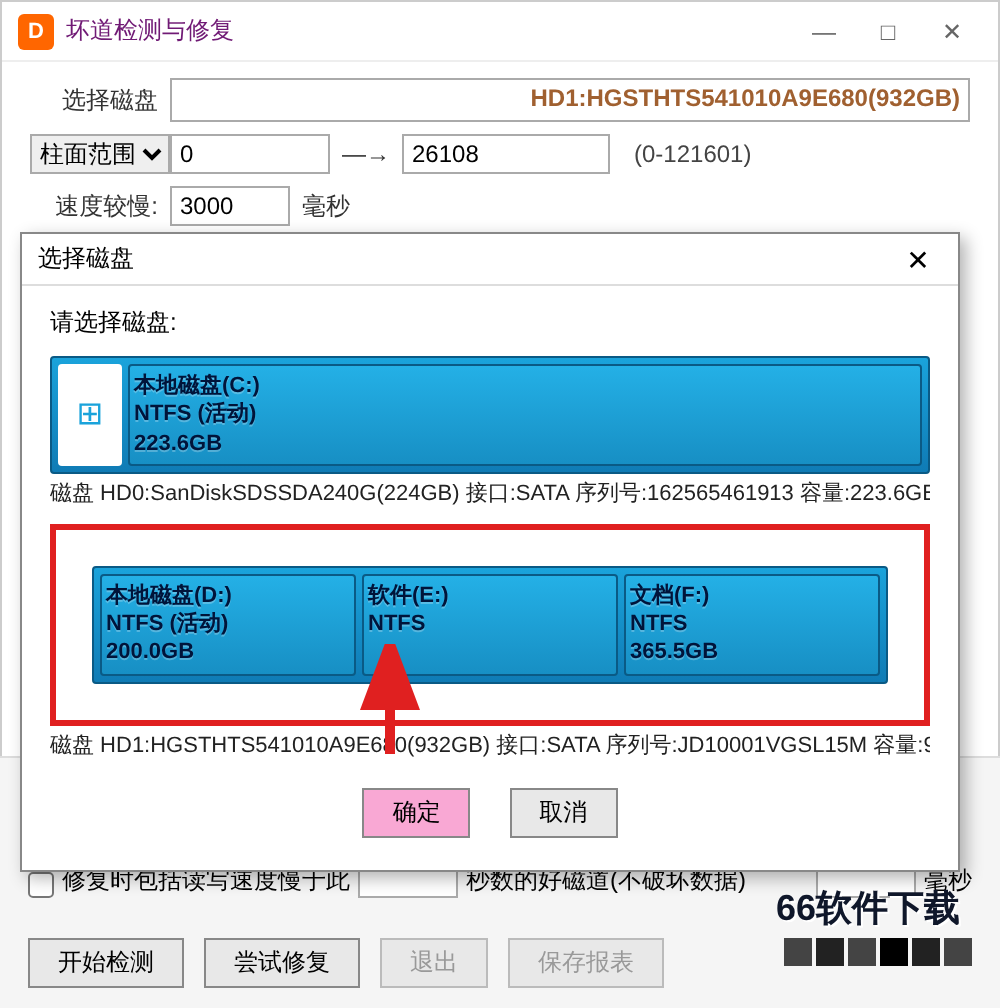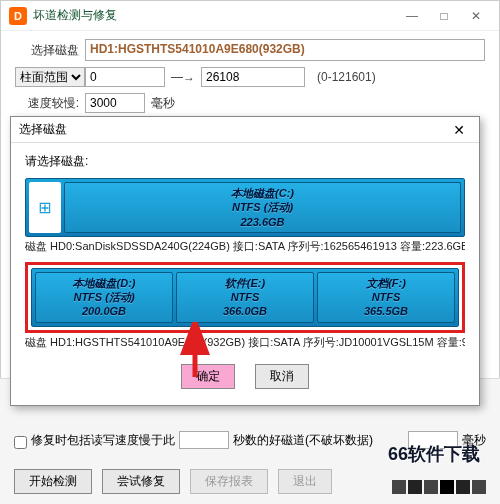--- a/index.html
+++ b/index.html
@@ -1,61 +1,61 @@
 <!DOCTYPE html>
 <html><head>
 <meta charset="utf-8">
 <style>
   * { box-sizing: border-box; margin: 0; padding: 0; font-family: "Microsoft YaHei", SimSun, sans-serif; }
   body { background: #f0f0f0; width: 500px; height: 504px; overflow: hidden; position: relative; }
   
   .main-window { width: 500px; height: 504px; background: #fff; border: 1px solid #ccc; }
   .titlebar { height: 30px; background: #fff; display: flex; align-items: center; padding: 0 8px; border-bottom: 1px solid #eee; }
   .titlebar .logo { width: 18px; height: 18px; background: #f60; border-radius: 3px; margin-right: 6px; display: flex; align-items: center; justify-content: center; color: #fff; font-size: 11px; font-weight: bold; }
-  .titlebar .title { font-size: 12px; color: #14532d; flex: 1; }
+  .titlebar .title { font-size: 12px; color: #701a75; flex: 1; }
   .winbtns { display: flex; gap: 2px; }
   .winbtn { width: 30px; height: 20px; display: flex; align-items: center; justify-content: center; font-size: 12px; color: #666; cursor: pointer; }
   
   .main-body { padding: 8px 14px; font-size: 12px; color: #333; }
   .form-row { display: flex; align-items: center; margin-bottom: 6px; }
   .form-row .lbl { width: 70px; text-align: right; padding-right: 6px; }
   .form-row input[type=text] { border: 1px solid #aaa; height: 20px; padding: 0 4px; font-size: 12px; }
   .form-row select { border: 1px solid #aaa; height: 20px; font-size: 12px; width: 70px; }
-  .disk-display { flex: 1; border: 1px solid #aaa; height: 22px; padding: 2px 4px; background: #fff; color: #a06030; font-weight: bold; }
+  .disk-display { flex: 1; border: 1px solid #aaa; height: 22px; padding: 2px 4px; background: #fff; color: #a06030; font-weight: bold; text-align: right; }
   .arrow { margin: 0 6px; color: #333; }
   .hint { margin-left: 12px; color: #444; }
   
   .bottom-area { position: absolute; bottom: 0; left: 0; right: 0; padding: 8px 14px 10px; background: #f5f5f5; border-top: 1px solid #ddd; }
   .bottom-row { display: flex; align-items: flex-end; margin-bottom: 8px; font-size: 12px; margin-top: 44px; }
   .bottom-row input[type=checkbox] { margin-right: 4px; }
   .bottom-row .smallinput { width: 50px; border: 1px solid #aaa; height: 18px; margin: 0 4px; }
-  .btnrow { display: flex; gap: 10px; align-items: flex-end; margin-top: 20px; }
+  .btnrow { display: flex; gap: 10px; align-items: flex-start; margin-top: 20px; }
   .btn { border: 1px solid #888; background: #e8e8e8; padding: 3px 14px; font-size: 12px; cursor: pointer; }
   .btn.disabled { color: #999; border-color: #bbb; cursor: default; }
   .pager { margin-left: auto; display: flex; gap: 2px; }
   .pagebox { width: 14px; height: 14px; background: #333; }
   .pagebox.b1 { background: #444; }
   .pagebox.b2 { background: #222; }
   .pagebox.b3 { background: #000; }
   
   
   .dialog { position: absolute; top: 116px; left: 10px; width: 470px; background: #fff; border: 1px solid #888; box-shadow: 3px 3px 8px rgba(0,0,0,0.3); }
   .dialog-titlebar { height: 26px; background: #fff; border-bottom: 1px solid #ddd; display: flex; align-items: center; padding: 0 8px; font-size: 12px; }
   .dialog-titlebar .dtitle { flex: 1; }
   .dialog-titlebar .close { width: 24px; height: 20px; display: flex; align-items: center; justify-content: center; font-size: 14px; cursor: pointer; }
   .dialog-body { padding: 10px 14px 4px; font-size: 12px; }
   .dialog-body .prompt { margin-bottom: 8px; }
   
   .disk-band { background: linear-gradient(#1aa3db, #0f7bb5); border: 1px solid #0a5a85; border-radius: 2px; padding: 3px; display: flex; gap: 3px; margin-bottom: 2px; }
   .disk-band .win-logo { width: 32px; background: #fff; border-radius: 2px; display: flex; align-items: center; justify-content: center; color: #1aa3db; font-size: 16px; }
-  .partition { flex: 1; background: linear-gradient(#24b0e6, #178fc4); border: 1px solid #0a5a85; border-radius: 2px; color: #00143a; font-weight: bold; font-size: 11px; text-align: center; padding: 3px 2px; line-height: 1.3; text-shadow: 0 1px 0 rgba(255,255,255,0.25); font-style: italic; }
+  .partition { flex: 1; background: linear-gradient(#24b0e6, #178fc4); border: 1px solid #0a5a85; border-radius: 2px; color: #00143a; font-weight: bold; font-size: 11px; padding: 3px 2px; line-height: 1.3; text-shadow: 0 1px 0 rgba(255,255,255,0.25); }
   .partition .pline { white-space: nowrap; }
   .diskinfo { font-size: 11px; color: #222; margin: 2px 0 8px; white-space: nowrap; overflow: hidden; }
   
-  .redbox { border: 3px solid #e02020; padding: 3px; margin-bottom: 2px; }
+  .redbox { border: 3px solid #e02020; padding: 18px; margin-bottom: 2px; }
   .redbox .disk-band { margin-bottom: 0; }
   .redbox .partition { flex: 1 1 33%; }
   
   .dialog-buttons { text-align: center; padding: 6px 0 12px; }
   .dialog-buttons .btn { margin: 0 8px; }
   .ok-btn { background: #f9a8d4; }
   
   .red-arrow { position: absolute; top: 322px; left: 175px; pointer-events: none; }
   .red-arrow svg { display: block; }
   
@@ -108,22 +108,22 @@
       <input type="text" class="smallinput" value="" style="">
       <span>秒数的好磁道(不破坏数据)</span>
       <span style="margin-left:auto;display:flex;align-items:center">
         <input type="text" class="smallinput" style="">
         <span>毫秒</span>
       </span>
     </div>
     <div class="btnrow">
       <button class="btn">开始检测</button>
       <button class="btn">尝试修复</button>
+      <button class="btn disabled">退出</button>
       <button class="btn disabled">保存报表</button>
-      <button class="btn disabled">退出</button>
       <div class="pager">
         <div class="pagebox b1"></div>
           <div class="pagebox b2"></div>
           <div class="pagebox b1"></div>
         <div class="pagebox b3"></div>
           <div class="pagebox b2"></div>
           <div class="pagebox b1"></div>
       </div>
     </div>
   </div>
@@ -150,21 +150,20 @@
     <div class="redbox">
       <div class="disk-band">
         <div class="partition">
           <div class="pline">本地磁盘(D:)</div>
           <div class="pline">NTFS (活动)</div>
           <div class="pline">200.0GB</div>
         </div>
         <div class="partition">
           <div class="pline">软件(E:)</div>
           <div class="pline">NTFS</div>
-          <div class="pline">366.0GB</div>
         </div>
         <div class="partition">
           <div class="pline">文档(F:)</div>
           <div class="pline">NTFS</div>
           <div class="pline">365.5GB</div>
         </div>
       </div>
     </div>
     <div class="diskinfo">磁盘 HD1:HGSTHTS541010A9E680(932GB)  接口:SATA  序列号:JD10001VGSL15M  容量:931.5GB</div>
 

